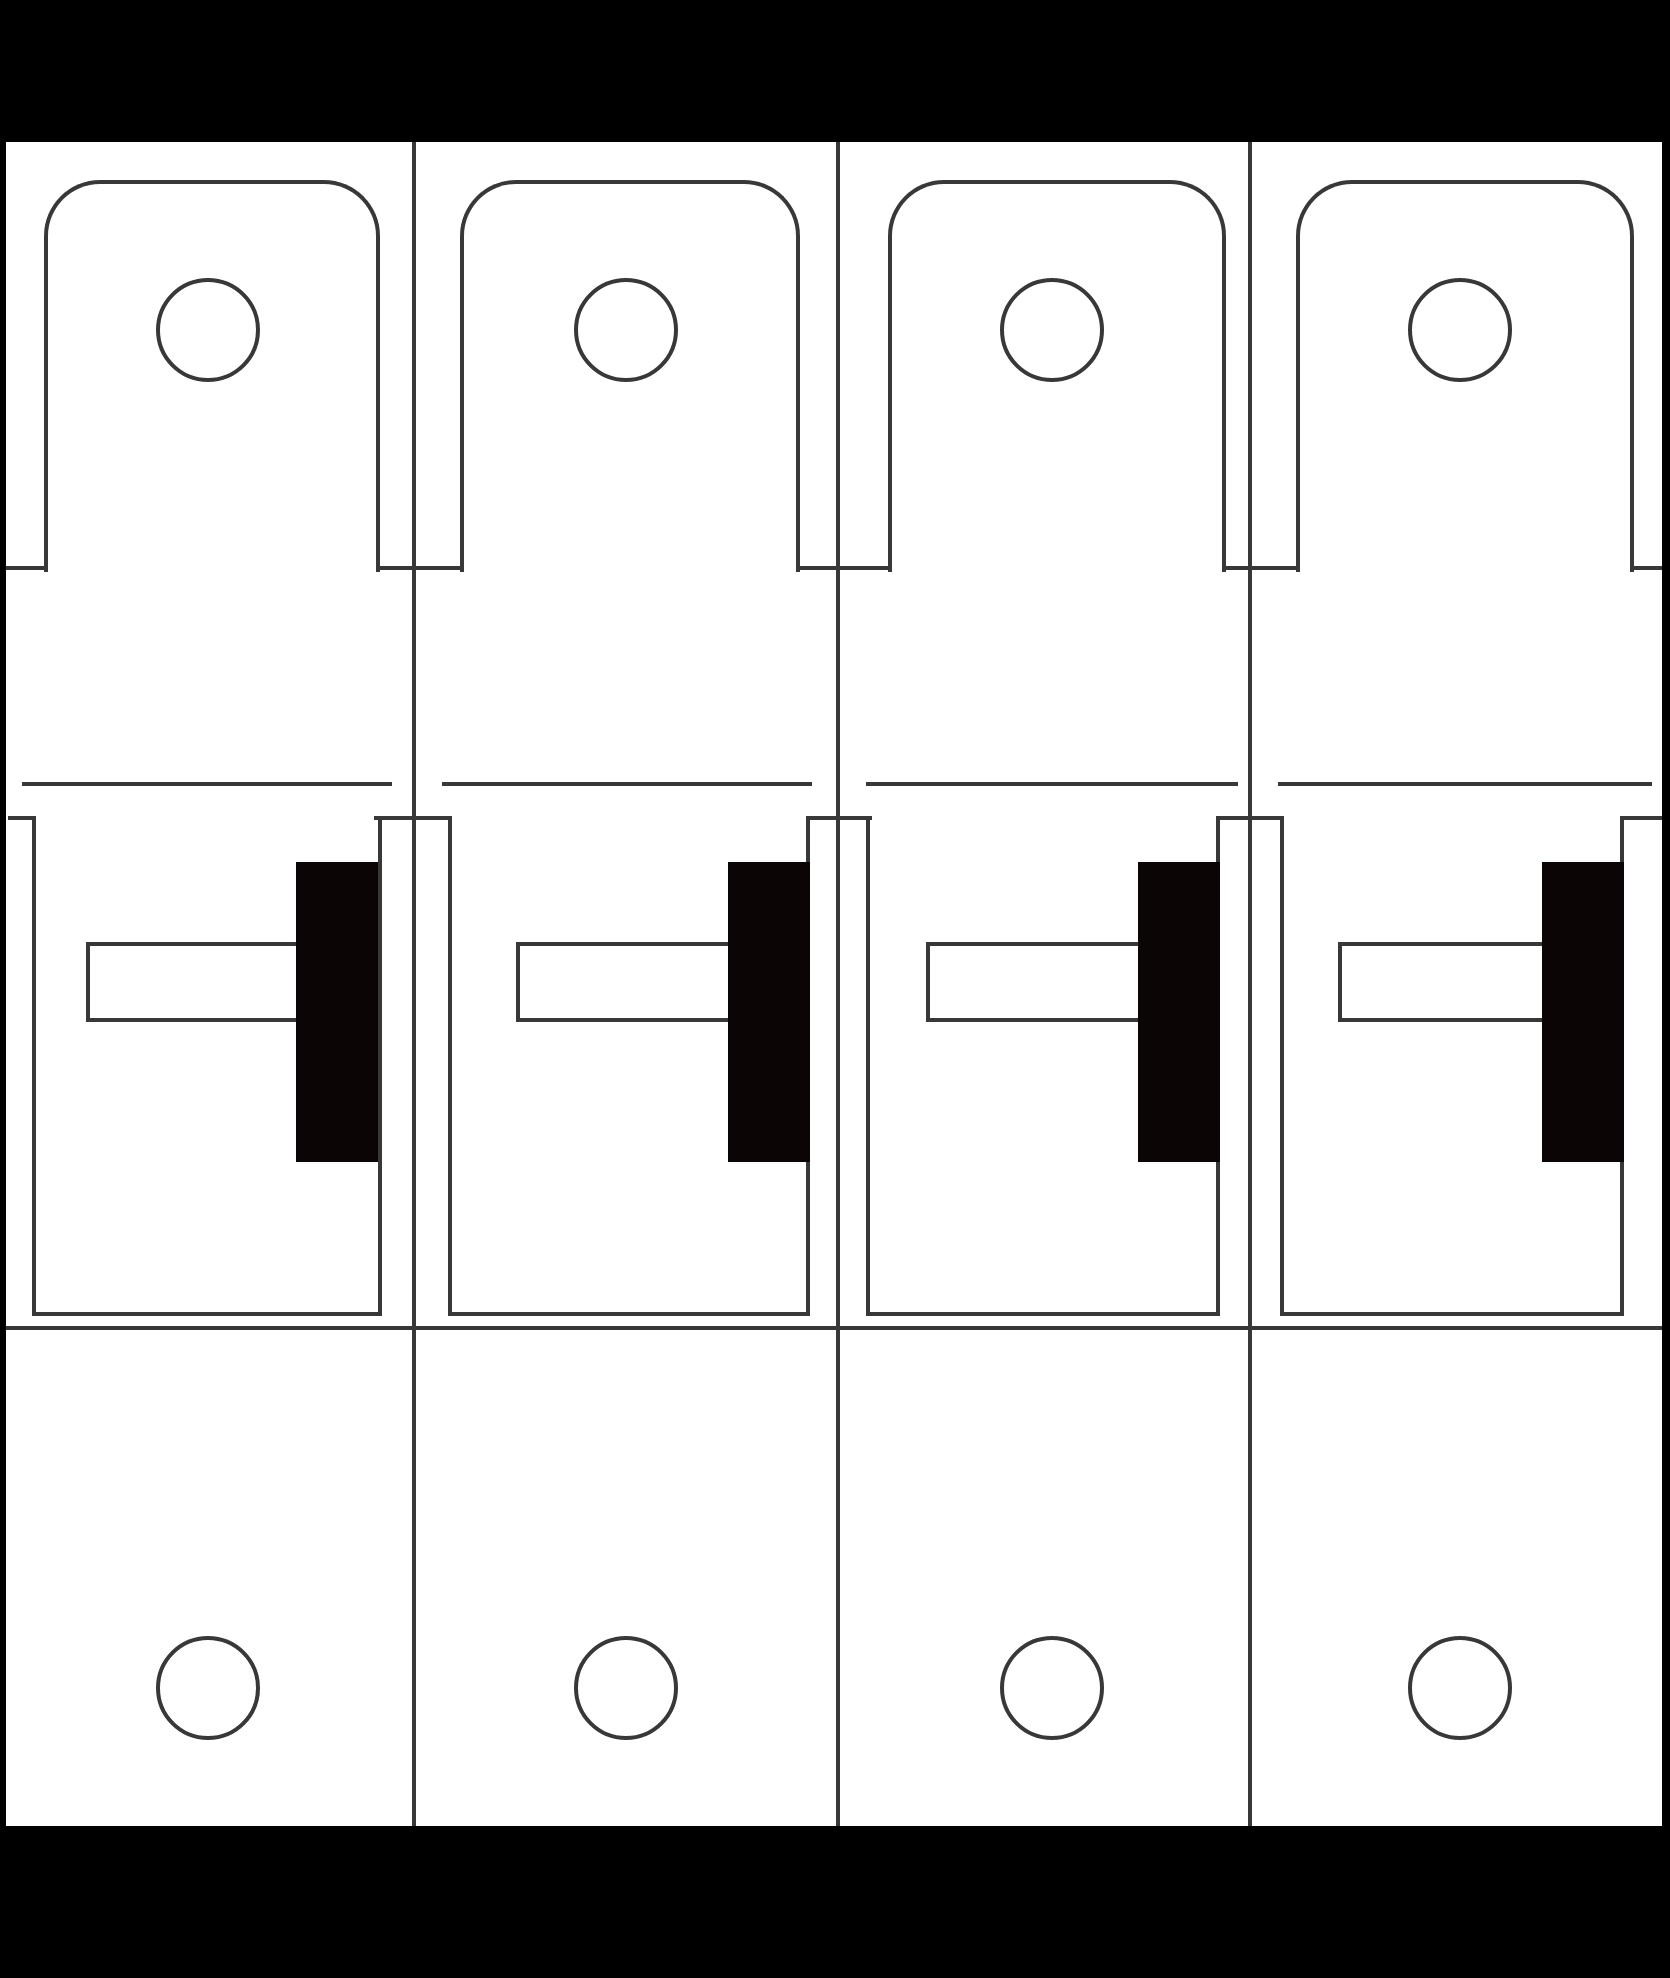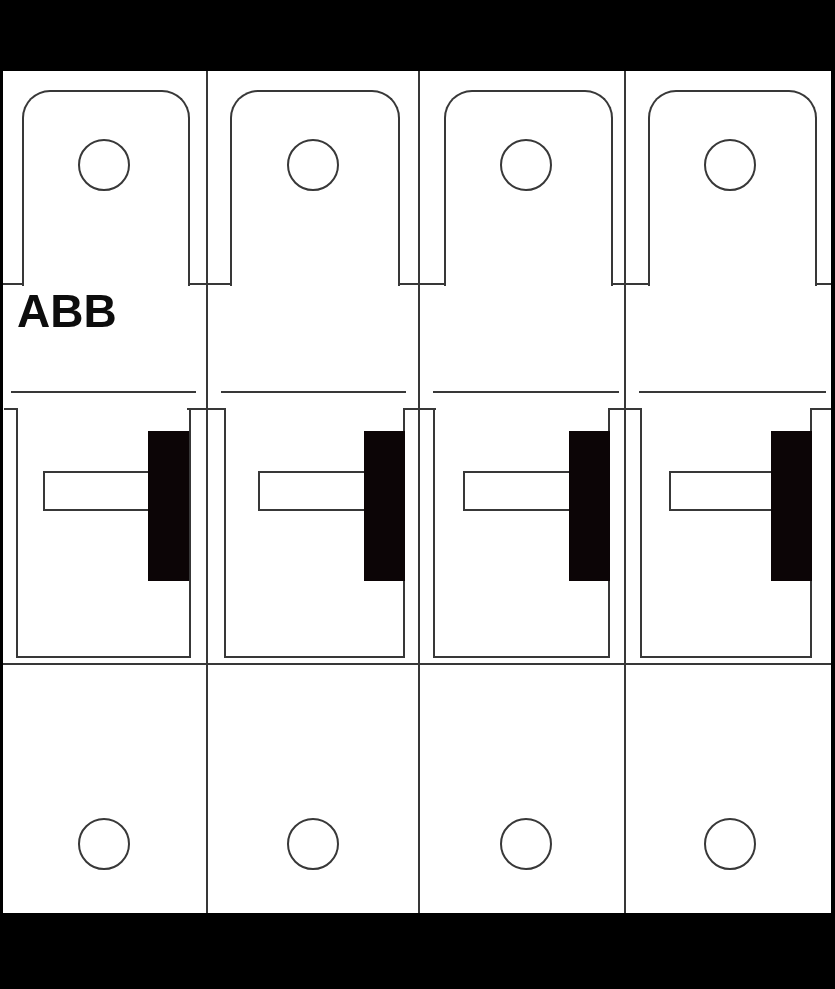--- a/index.html
+++ b/index.html
@@ -51,21 +51,20 @@
 
     <div class="cap" style="left:1px;width:12px"></div>
     <div class="cap" style="left:184px;width:38px"></div>
     <div class="cap" style="left:400px;width:33px"></div>
     <div class="cap" style="left:605px;width:33px"></div>
     <div class="cap" style="left:807px;width:21px"></div>
 
     <div class="module" style="left:0;width:204px">
       <div class="cover" style="left:19px;width:164px"></div>
       <div class="dot top" style="left:75px"></div>
-      <div class="brand">ABB</div>
       <div class="sep" style="left:8px;width:185px"></div>
       <div class="well" style="left:13px;width:175px"></div>
       <div class="lever" style="left:40px;width:110px"></div>
       <div class="grip" style="left:145px"></div>
       <div class="dot bottom" style="left:75px"></div>
     </div>
 
     <div class="module" style="left:204px;width:211px">
       <div class="cover" style="left:23px;width:166px"></div>
       <div class="dot top" style="left:80px"></div>

